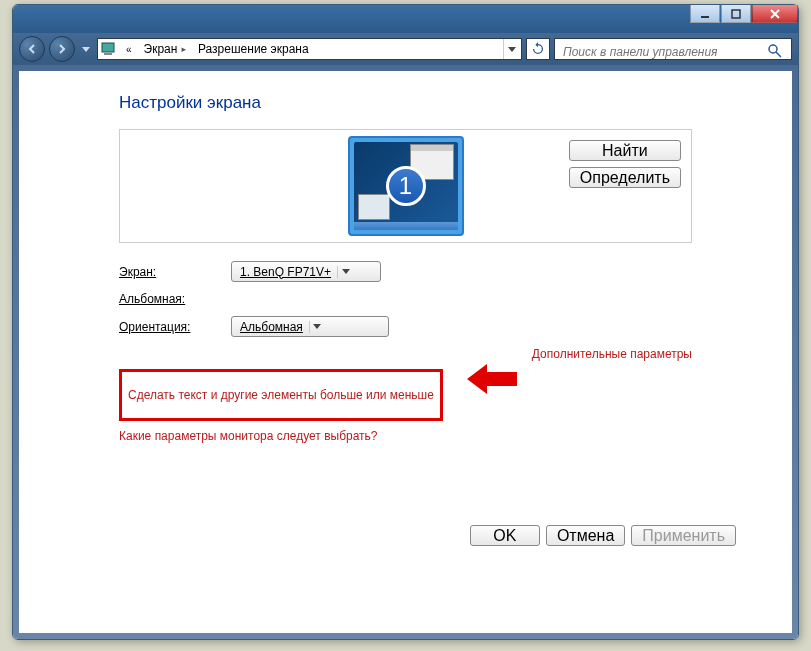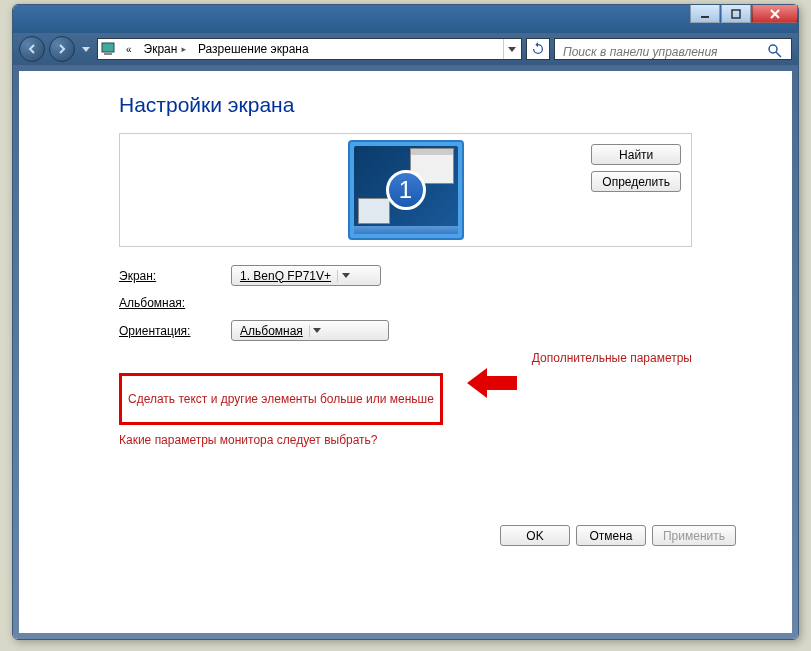--- a/index.html
+++ b/index.html
@@ -120,21 +120,21 @@
 .content {
   width: 100%; height: 100%;
   background: #fff;
   padding: 22px 100px 10px 100px;
   position: relative;
 }
 
 h1 {
   color: #003399;
   font-weight: normal;
-  font-size: 21px;
+  font-size: 17px;
   margin-bottom: 16px;
 }
 
 .preview-panel {
   border: 1px solid #ccc;
   height: 114px;
   display: flex;
   justify-content: center;
   align-items: center;
   position: relative;
@@ -197,21 +197,21 @@
   right: 10px; top: 10px;
   display: flex; flex-direction: column; gap: 6px;
 }
 
 .btn {
   min-width: 88px;
   height: 21px;
   background: linear-gradient(to bottom, #fdfdfd, #e8e8e8);
   border: 1px solid #888;
   border-radius: 3px;
-  font-size: 12px;
+  font-size: 16px;
   cursor: pointer;
   padding: 0 10px;
 }
 .btn:disabled { color: #999; cursor: default; }
 
 .form-rows { margin-top: 18px; text-decoration: underline; }
 .form-row {
   display: flex; align-items: center;
   margin-bottom: 10px;
 }

